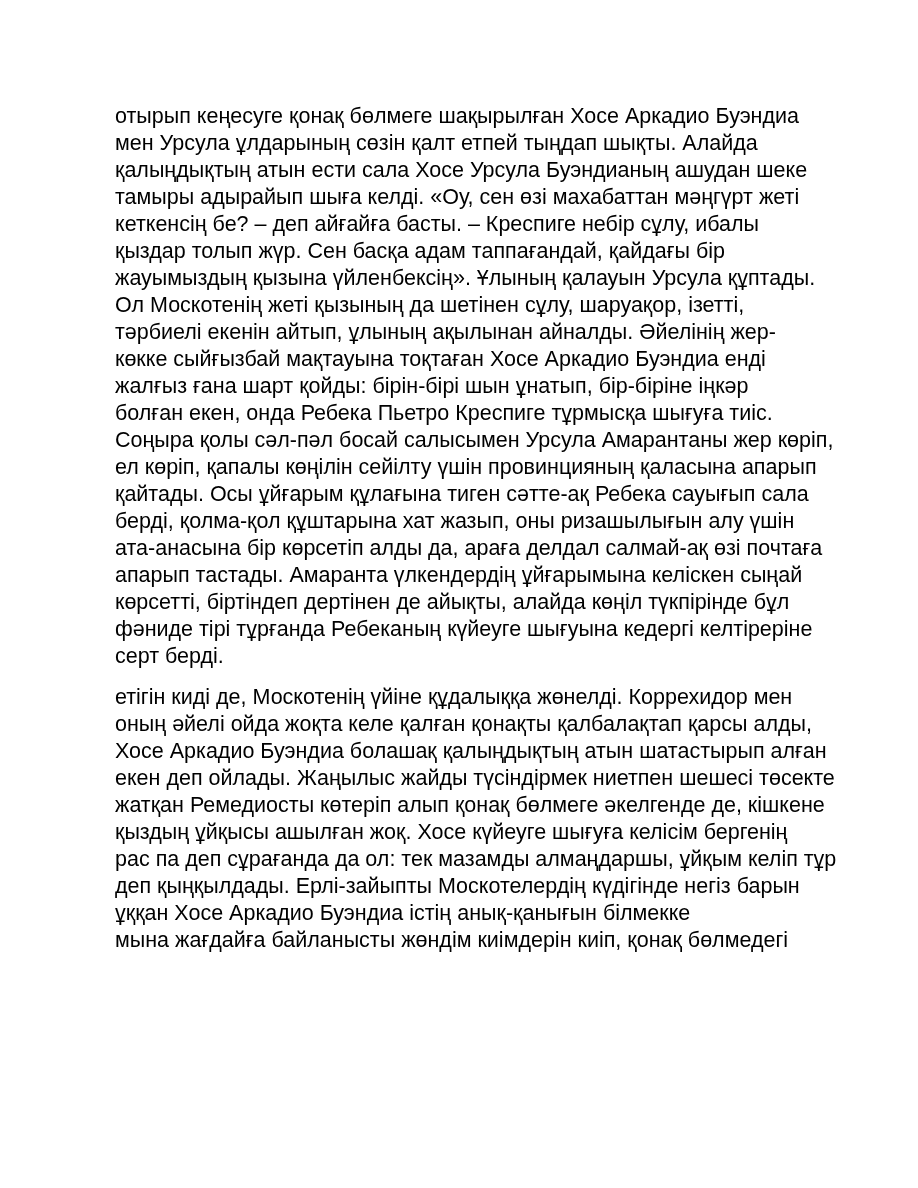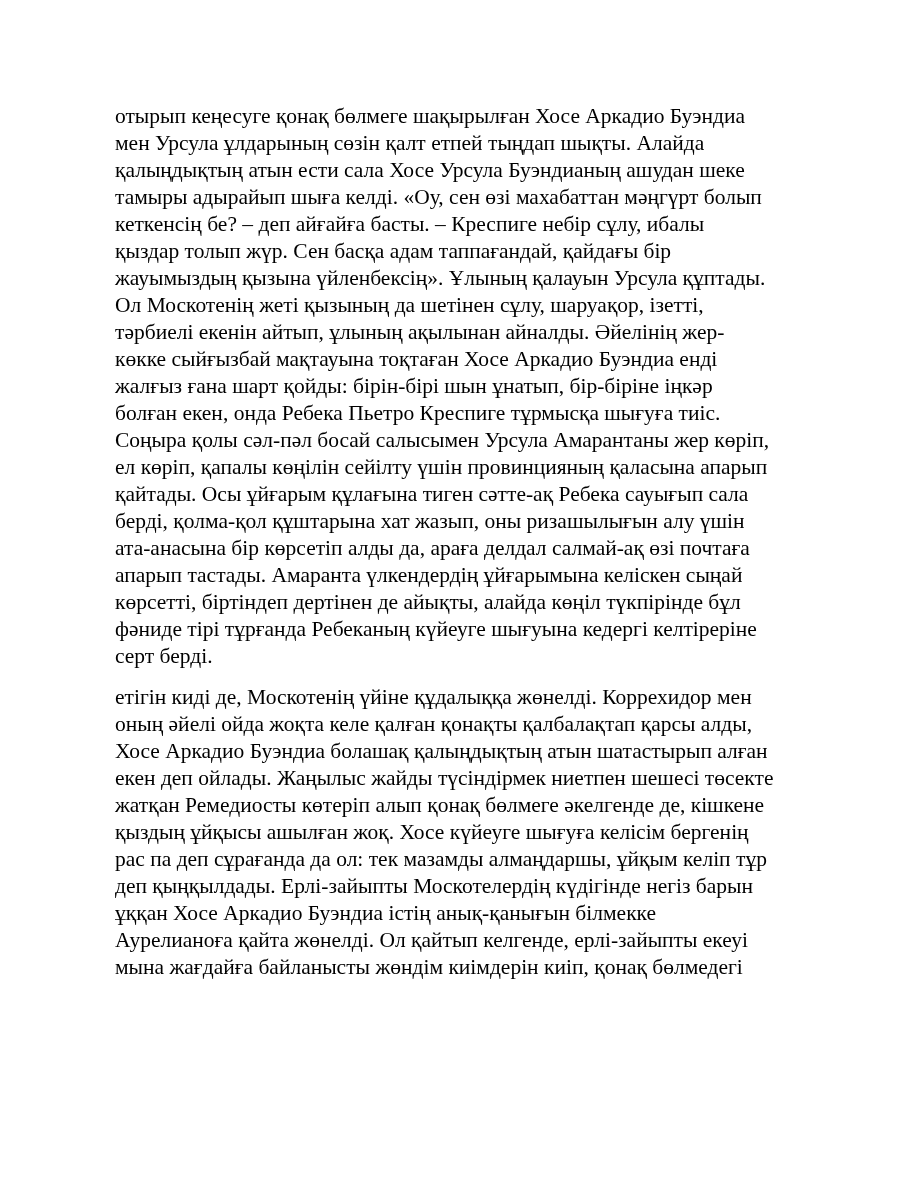--- a/index.html
+++ b/index.html
@@ -6,21 +6,21 @@
     margin: 0;
     padding: 0;
     background: #ffffff;
   }
   .page {
     position: relative;
     width: 918px;
     height: 1188px;
     background: #ffffff;
     overflow: hidden;
-    font-family: Liberation Serif, serif;
+    font-family: Liberation Sans, sans-serif;
     color: #000000;
   }
   .text-block {
     position: absolute;
     left: 115px;
     top: 103px;
     width: 740px;
     font-size: 21.5px;
     line-height: 27px;
     color: #000000;
@@ -36,21 +36,21 @@
 </style>
 </head>
 <body>
 
 <div class="page">
   <div class="text-block">
       <p>
         <span class="line">отырып кеңесуге қонақ бөлмеге шақырылған Хосе Аркадио Буэндиа</span>
         <span class="line">мен Урсула ұлдарының сөзін қалт етпей тыңдап шықты. Алайда</span>
         <span class="line">қалыңдықтың атын ести сала Хосе Урсула Буэндианың ашудан шеке</span>
-        <span class="line">тамыры адырайып шыға келді. «Оу, сен өзі махабаттан мәңгүрт болып</span>
+        <span class="line">тамыры адырайып шыға келді. «Оу, сен өзі махабаттан мәңгүрт жеті</span>
         <span class="line">кеткенсің бе? – деп айғайға басты. – Креспиге небір сұлу, ибалы</span>
         <span class="line">қыздар толып жүр. Сен басқа адам таппағандай, қайдағы бір</span>
         <span class="line">жауымыздың қызына үйленбексің». Ұлының қалауын Урсула құптады.</span>
         <span class="line">Ол Москотенің жеті қызының да шетінен сұлу, шаруақор, ізетті,</span>
         <span class="line">тәрбиелі екенін айтып, ұлының ақылынан айналды. Әйелінің жер-</span>
         <span class="line">көкке сыйғызбай мақтауына тоқтаған Хосе Аркадио Буэндиа енді</span>
         <span class="line">жалғыз ғана шарт қойды: бірін-бірі шын ұнатып, бір-біріне іңкәр</span>
         <span class="line">болған екен, онда Ребека Пьетро Креспиге тұрмысқа шығуға тиіс.</span>
         <span class="line">Соңыра қолы сәл-пәл босай салысымен Урсула Амарантаны жер көріп,</span>
         <span class="line">ел көріп, қапалы көңілін сейілту үшін провинцияның қаласына апарып</span>
@@ -65,17 +65,16 @@
       <p>
         <span class="line">етігін киді де, Москотенің үйіне құдалыққа жөнелді. Коррехидор мен</span>
         <span class="line">оның әйелі ойда жоқта келе қалған қонақты қалбалақтап қарсы алды,</span>
         <span class="line">Хосе Аркадио Буэндиа болашақ қалыңдықтың атын шатастырып алған</span>
         <span class="line">екен деп ойлады. Жаңылыс жайды түсіндірмек ниетпен шешесі төсекте</span>
         <span class="line">жатқан Ремедиосты көтеріп алып қонақ бөлмеге әкелгенде де, кішкене</span>
         <span class="line">қыздың ұйқысы ашылған жоқ. Хосе күйеуге шығуға келісім бергенің</span>
         <span class="line">рас па деп сұрағанда да ол: тек мазамды алмаңдаршы, ұйқым келіп тұр</span>
         <span class="line">деп қыңқылдады. Ерлі-зайыпты Москотелердің күдігінде негіз барын</span>
         <span class="line">ұққан Хосе Аркадио Буэндиа істің анық-қанығын білмекке</span>
-        <span class="line">Аурелианоға қайта жөнелді. Ол қайтып келгенде, ерлі-зайыпты екеуі</span>
         <span class="line">мына жағдайға байланысты жөндім киімдерін киіп, қонақ бөлмедегі</span>
       </p>
     </div>
 </div>
 
 </body></html>

